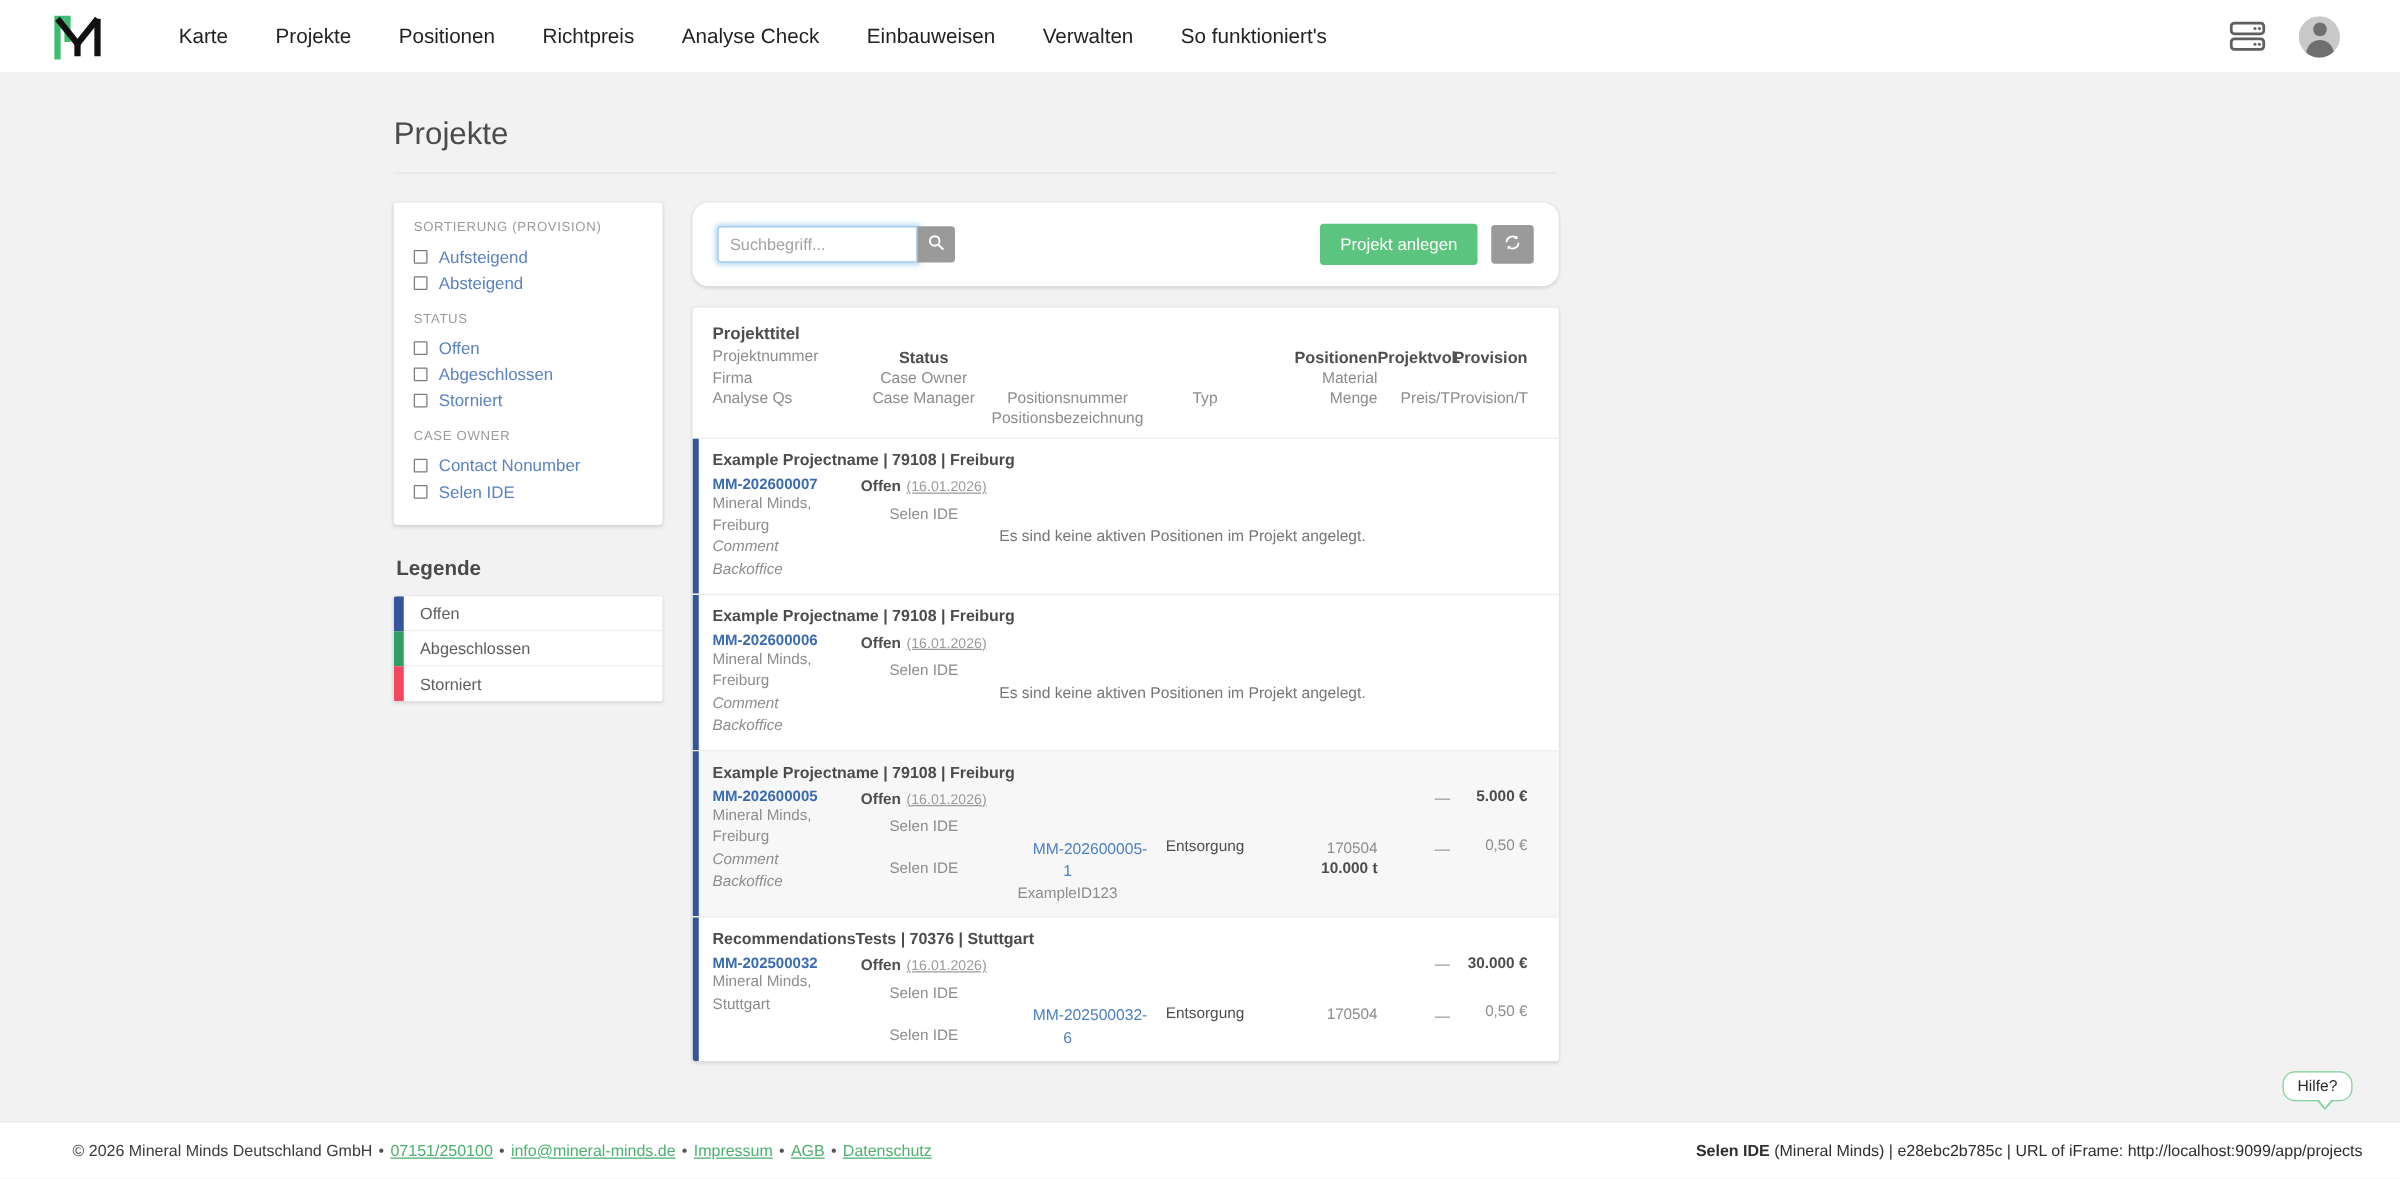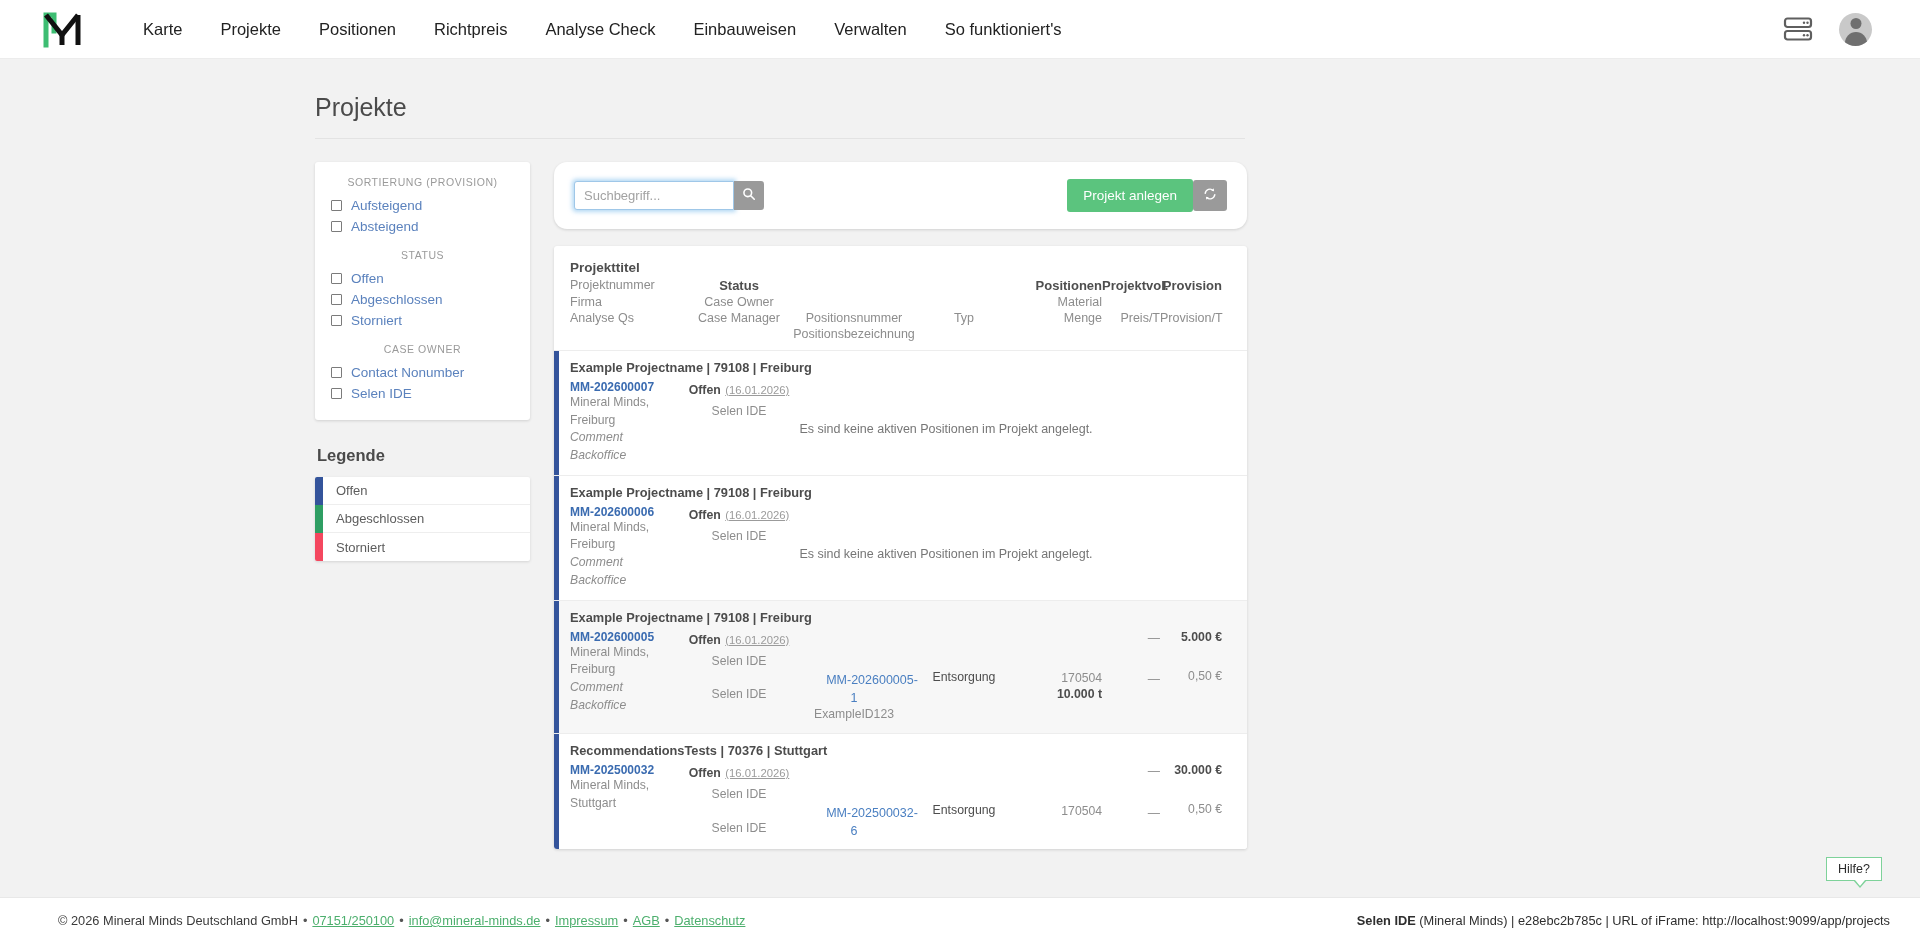--- a/index.html
+++ b/index.html
@@ -56,21 +56,21 @@
     margin-left: 315px; margin-top: 23px; gap: 24px;
   }
 
   
   .sidebar { width: 215px; flex: 0 0 215px; }
   .filter-card {
     background: #fff; border-radius: 3px;
     box-shadow: 0 1px 3px rgba(0,0,0,.14);
     padding: 14px 16px 16px 16px;
   }
-  .filter-group { margin-bottom: 12px; text-align: center; }
+  .filter-group { margin-bottom: 12px; }
   .filter-group:last-child { margin-bottom: 0; }
   .filter-heading {
     font-size: 10.5px; letter-spacing: .55px; color: #9a9a9a;
     text-transform: uppercase; margin-bottom: 7px;
   }
   .filter-row {
     display: flex; align-items: center; gap: 9px;
     padding: 3px 0; cursor: pointer;
   }
   .cbox {
@@ -111,21 +111,21 @@
     font-size: 13px; color: #444; outline: none;
     box-shadow: 0 0 4px 1.5px rgba(120,185,235,.55);
     font-family: "Liberation Sans", sans-serif;
   }
   .search-input::placeholder { color: #a2a2a2; }
   .search-btn {
     width: 30px; height: 29px; background: #9a9a9a;
     border: none; border-radius: 0 3px 3px 0; cursor: pointer;
     display: flex; align-items: center; justify-content: center;
   }
-  .btn-area { margin-left: auto; display: flex; align-items: center; }
+  .btn-area { margin-left: auto; display: flex; align-items: center; gap: 11px; }
   .btn-green {
     background: #5bc47e; color: #fff; border: none; border-radius: 3px;
     font-size: 13.5px; padding: 9px 16px; cursor: pointer;
     font-family: "Liberation Sans", sans-serif;
   }
   .btn-gray {
     background: #9a9a9a; border: none; border-radius: 3px;
     width: 34px; height: 31px; cursor: pointer;
     display: flex; align-items: center; justify-content: center;
   }
@@ -186,21 +186,21 @@
     font-size: 12.8px; color: #3b3b3b;
   }
   .footer a { color: #4caf6d; text-decoration: underline; cursor: pointer; }
   .footer-sep { padding: 0 5px; color: #555; }
   .footer-right { margin-left: auto; font-size: 12.8px; color: #2e2e2e; }
   .footer-right b { font-weight: 700; }
 
   
   .help-bubble {
     position: absolute; right: 38px; bottom: 62px;
-    background: #fff; border: 1.5px solid #7ed29a; border-radius: 0;
+    background: #fff; border: 1.5px solid #7ed29a; border-radius: 10px;
     padding: 4px 11px; font-size: 12.5px; color: #2b2b2b; cursor: pointer;
   }
   .help-bubble::after {
     content: ""; position: absolute; right: 14px; bottom: -8px;
     width: 0; height: 0;
     border-left: 7px solid transparent; border-right: 7px solid transparent;
     border-top: 8px solid #7ed29a;
   }
   .help-bubble::before {
     content: ""; position: absolute; right: 16px; bottom: -5.5px;

